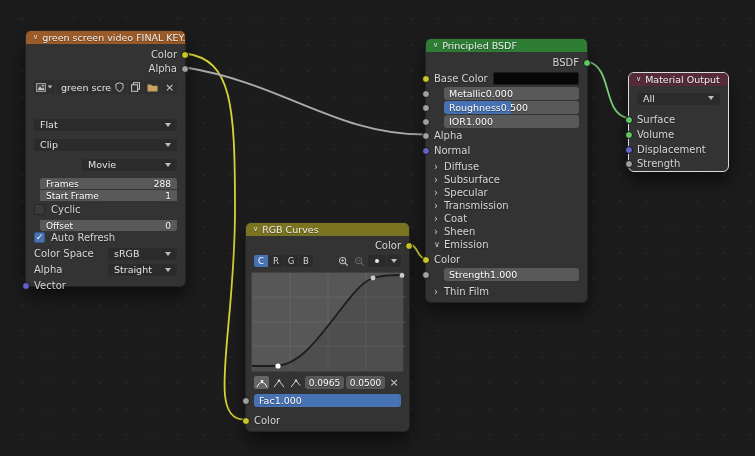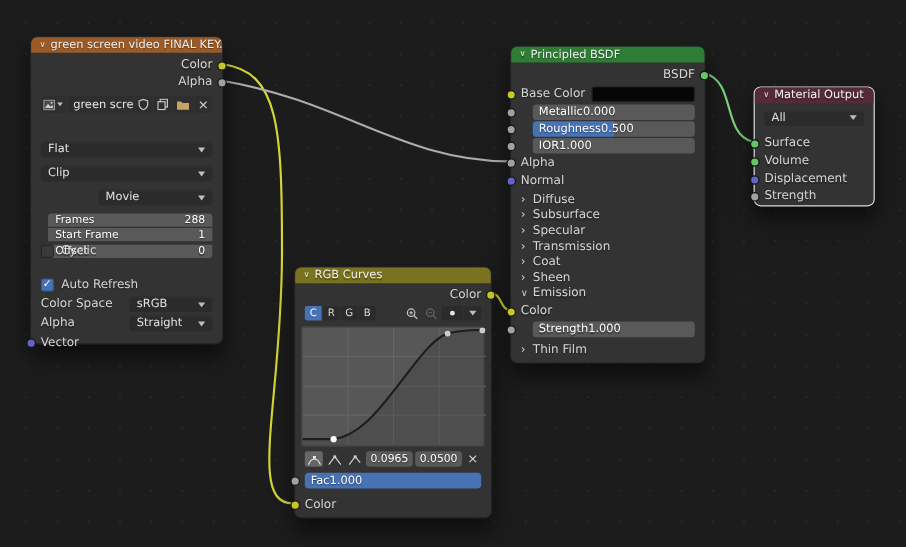--- a/index.html
+++ b/index.html
@@ -150,21 +150,21 @@
         <span>Movie</span>
         <span class="chev"></span>
       </div>
     </div>
 
     <div style="position:absolute;left:14px;right:8px;top:147px;">
       <div class="numgrp-row" style="border-radius:3px 3px 0 0;margin-bottom:1px;">
         <span>Frames</span>
         <span>288</span>
       </div>
-      <div class="numgrp-row" style="margin-bottom:3px;">
+      <div class="numgrp-row" style="margin-bottom:19px;">
         <span>Start Frame</span>
         <span>1</span>
       </div>
       <div class="numgrp-row" style="border-radius:0 0 3px 3px;">
         <span>Offset</span>
         <span>0</span>
       </div>
     </div>
 
     <div class="row" style="top:172px;">

